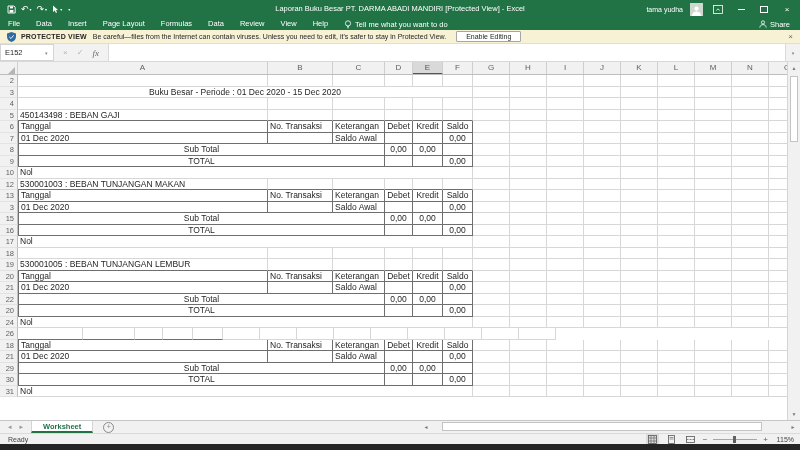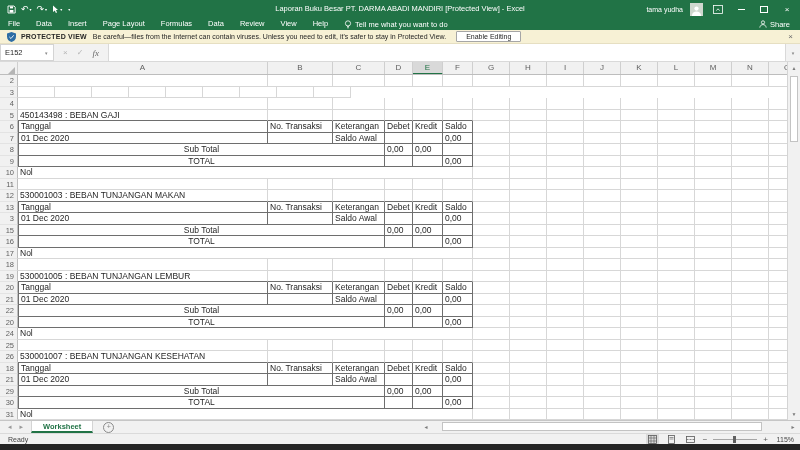--- a/index.html
+++ b/index.html
@@ -52,21 +52,21 @@
   .colh.sel{background:#d9d9d9;color:#217346;border-bottom:2px solid #217346;}
   .gridrows{position:absolute;top:13px;left:0;width:787px;height:345px;overflow:hidden;background:#fff;}
   .grow{display:flex;height:11.5px;}
   .gut{flex:none;width:18px;box-sizing:border-box;background:#f1f1f1;border-right:1px solid #bdbdbd;border-bottom:1px solid #e3e3e3;font-size:7.5px;line-height:11px;color:#5f5f5f;text-align:right;padding-right:3px;}
   .cell{flex:none;box-sizing:border-box;font-size:8.5px;line-height:10.5px;color:#1f1f1f;padding:0 2px;overflow:hidden;white-space:nowrap;}
   .lt{border-right:1px solid #d7d7d7;border-bottom:1px solid #d7d7d7;}
   .dk{border-right:1px solid #6e6e6e;border-bottom:1px solid #6e6e6e;}
   .fst{border-left:1px solid #6e6e6e;}
   .acct{border-bottom:1px solid #6e6e6e;}
   .ctr{text-align:center;}
-  .num{text-align:left;}
+  .num{text-align:center;}
 
   
   .vscroll{position:absolute;top:62px;left:787px;width:13px;height:358px;background:#f1f1f1;border-left:1px solid #d4d4d4;box-sizing:border-box;}
   .vs-btn{height:12px;display:flex;align-items:center;justify-content:center;font-size:5px;color:#7a7a7a;}
   .vs-thumb{position:absolute;left:2px;top:14px;width:8px;height:66px;background:#fff;border:1px solid #c3c3c3;box-sizing:border-box;}
   .vs-bot{position:absolute;bottom:0;left:0;right:0;}
 
   
   .tabbar{position:absolute;top:420px;left:0;right:0;height:13px;background:#f1f1f1;border-top:1px solid #c6c6c6;box-sizing:border-box;display:flex;align-items:stretch;font-size:7.5px;}
   .nav{display:flex;align-items:center;gap:8px;padding:0 8px;color:#9a9a9a;font-size:7px;}
@@ -231,20 +231,21 @@
           <span class="cell lt" style="width: 37px;"></span>
           <span class="cell lt" style="width: 37px;"></span>
           <span class="cell lt" style="width: 37px;"></span>
           <span class="cell lt" style="width: 37px;"></span>
           <span class="cell lt" style="width: 37px;"></span>
           <span class="cell lt" style="width: 37px;"></span>
           <span class="cell lt" style="width: 37px;"></span>
         </div>
         <div class="grow">
           <span class="gut">3</span>
+          <span class="cell lt ctr" style="width: 455px;">Buku Besar - Periode : 01 Dec 2020 - 15 Dec 2020</span>
           <span class="cell lt" style="width: 37px;"></span>
           <span class="cell lt" style="width: 37px;"></span>
           <span class="cell lt" style="width: 37px;"></span>
           <span class="cell lt" style="width: 37px;"></span>
           <span class="cell lt" style="width: 37px;"></span>
           <span class="cell lt" style="width: 37px;"></span>
           <span class="cell lt" style="width: 37px;"></span>
           <span class="cell lt" style="width: 37px;"></span>
           <span class="cell lt" style="width: 37px;"></span>
         </div>
@@ -359,38 +360,20 @@
           <span class="cell lt" style="width: 37px;"></span>
           <span class="cell lt" style="width: 37px;"></span>
           <span class="cell lt" style="width: 37px;"></span>
           <span class="cell lt" style="width: 37px;"></span>
           <span class="cell lt" style="width: 37px;"></span>
           <span class="cell lt" style="width: 37px;"></span>
           <span class="cell lt" style="width: 37px;"></span>
           <span class="cell lt" style="width: 37px;"></span>
         </div>
         <div class="grow">
-          <span class="gut">11</span>
-          <span class="cell lt" style="width: 250px;"></span>
-          <span class="cell lt" style="width: 65px;"></span>
-          <span class="cell lt" style="width: 52px;"></span>
-          <span class="cell lt" style="width: 28px;"></span>
-          <span class="cell lt" style="width: 30px;"></span>
-          <span class="cell lt" style="width: 30px;"></span>
-          <span class="cell lt" style="width: 37px;"></span>
-          <span class="cell lt" style="width: 37px;"></span>
-          <span class="cell lt" style="width: 37px;"></span>
-          <span class="cell lt" style="width: 37px;"></span>
-          <span class="cell lt" style="width: 37px;"></span>
-          <span class="cell lt" style="width: 37px;"></span>
-          <span class="cell lt" style="width: 37px;"></span>
-          <span class="cell lt" style="width: 37px;"></span>
-          <span class="cell lt" style="width: 37px;"></span>
-        </div>
-        <div class="grow">
           <span class="gut">12</span>
           <span class="cell lt acct" style="width: 250px;">530001003 : BEBAN TUNJANGAN MAKAN</span>
           <span class="cell lt acct" style="width: 65px;"></span>
           <span class="cell lt acct" style="width: 52px;"></span>
           <span class="cell lt acct" style="width: 28px;"></span>
           <span class="cell lt acct" style="width: 30px;"></span>
           <span class="cell lt acct" style="width: 30px;"></span>
           <span class="cell lt" style="width: 37px;"></span>
           <span class="cell lt" style="width: 37px;"></span>
           <span class="cell lt" style="width: 37px;"></span>
@@ -593,40 +576,21 @@
           <span class="cell lt" style="width: 37px;"></span>
           <span class="cell lt" style="width: 37px;"></span>
           <span class="cell lt" style="width: 37px;"></span>
           <span class="cell lt" style="width: 37px;"></span>
           <span class="cell lt" style="width: 37px;"></span>
           <span class="cell lt" style="width: 37px;"></span>
           <span class="cell lt" style="width: 37px;"></span>
           <span class="cell lt" style="width: 37px;"></span>
         </div>
         <div class="grow">
-          <span class="gut">25</span>
-          <span class="cell lt" style="width: 250px;"></span>
-          <span class="cell lt" style="width: 65px;"></span>
-          <span class="cell lt" style="width: 52px;"></span>
-          <span class="cell lt" style="width: 28px;"></span>
-          <span class="cell lt" style="width: 30px;"></span>
-          <span class="cell lt" style="width: 30px;"></span>
-          <span class="cell lt" style="width: 37px;"></span>
-          <span class="cell lt" style="width: 37px;"></span>
-          <span class="cell lt" style="width: 37px;"></span>
-          <span class="cell lt" style="width: 37px;"></span>
-          <span class="cell lt" style="width: 37px;"></span>
-          <span class="cell lt" style="width: 37px;"></span>
-          <span class="cell lt" style="width: 37px;"></span>
-          <span class="cell lt" style="width: 37px;"></span>
-          <span class="cell lt" style="width: 37px;"></span>
-        </div>
-        <div class="grow">
           <span class="gut">26</span>
-          <span class="cell lt acct" style="width: 250px;">530001007 : BEBAN TUNJANGAN KESEHATAN</span>
           <span class="cell lt acct" style="width: 65px;"></span>
           <span class="cell lt acct" style="width: 52px;"></span>
           <span class="cell lt acct" style="width: 28px;"></span>
           <span class="cell lt acct" style="width: 30px;"></span>
           <span class="cell lt acct" style="width: 30px;"></span>
           <span class="cell lt" style="width: 37px;"></span>
           <span class="cell lt" style="width: 37px;"></span>
           <span class="cell lt" style="width: 37px;"></span>
           <span class="cell lt" style="width: 37px;"></span>
           <span class="cell lt" style="width: 37px;"></span>

